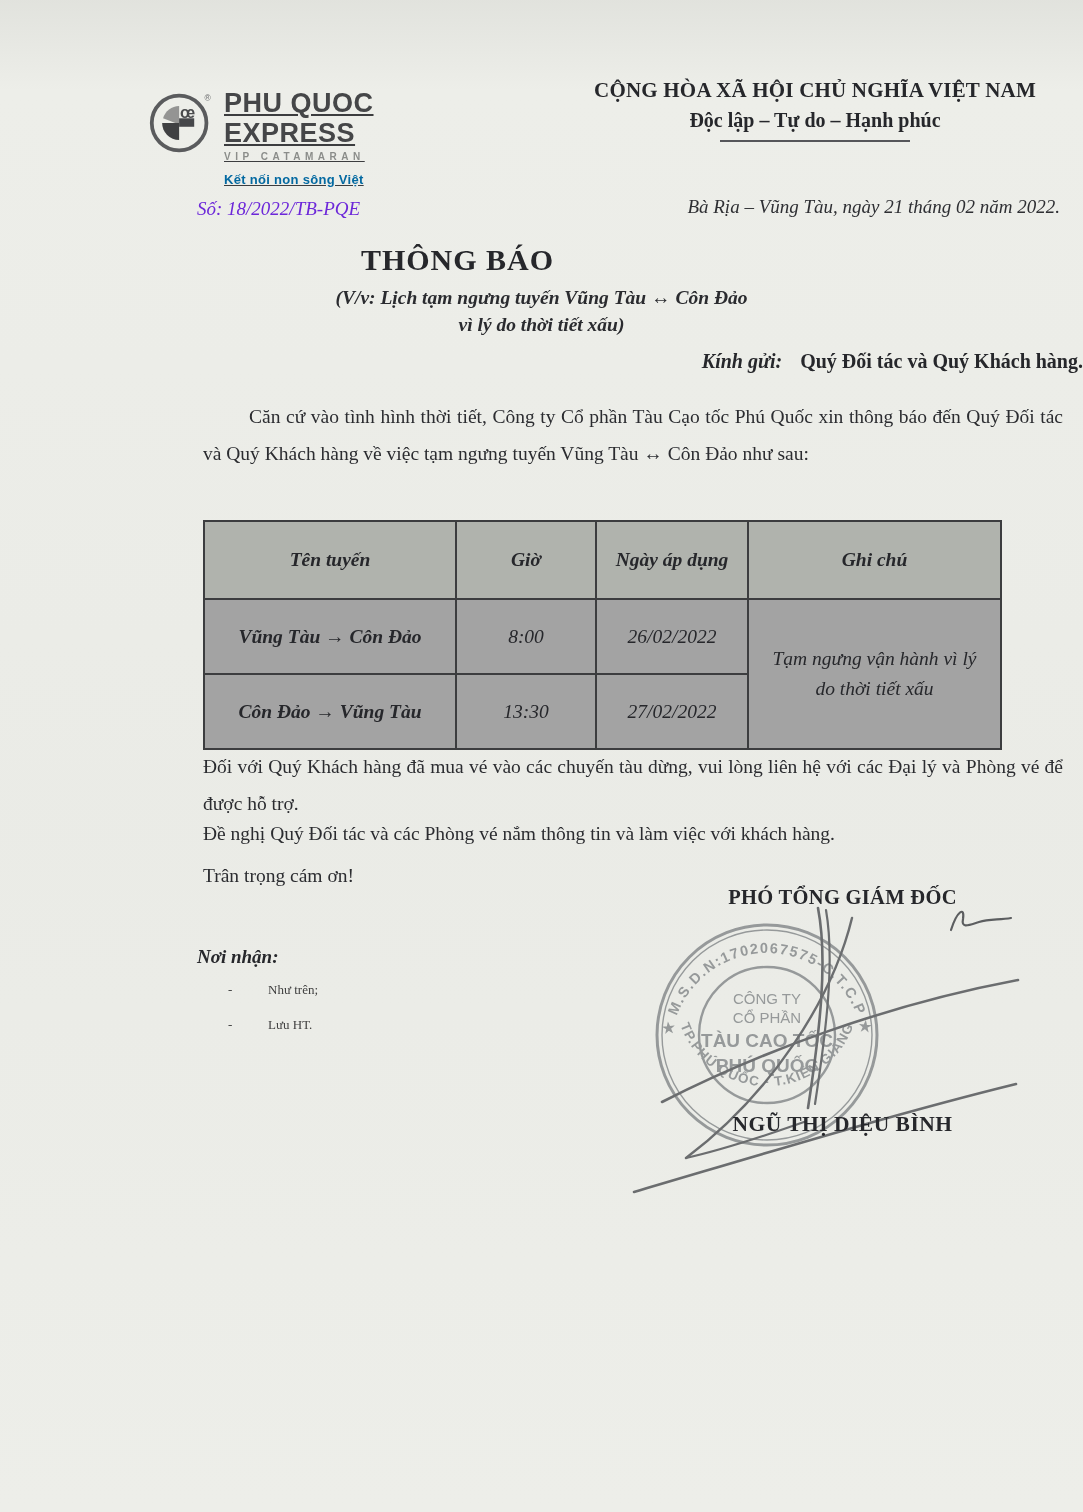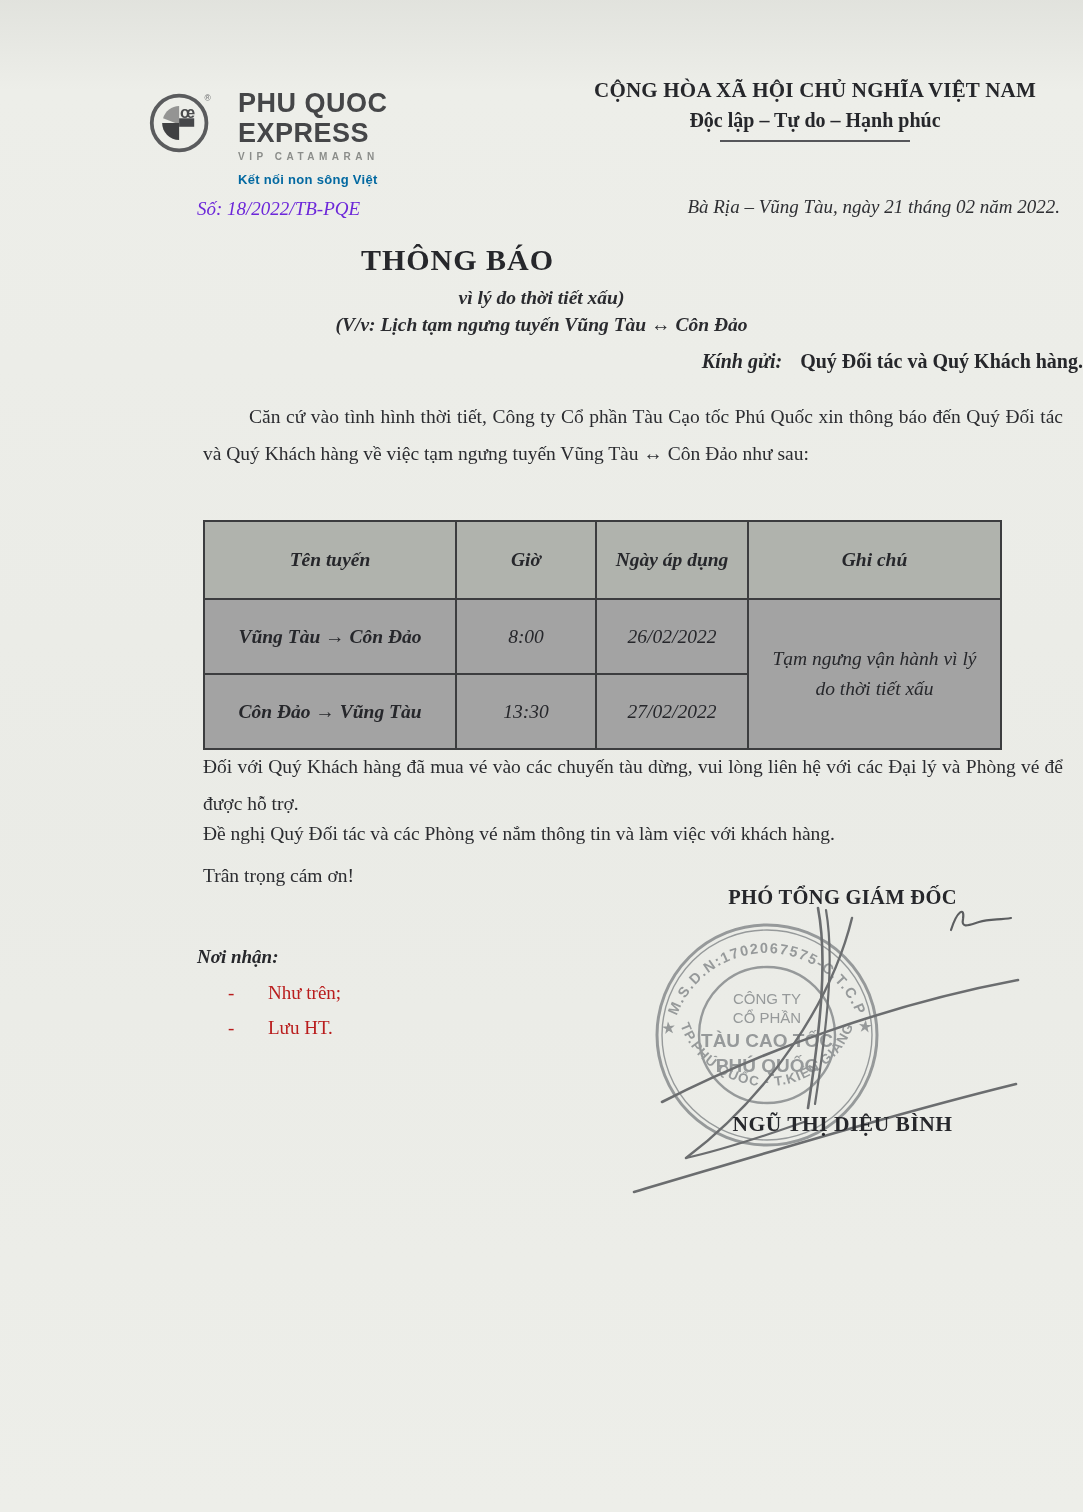--- a/index.html
+++ b/index.html
@@ -24,21 +24,21 @@
   .abs{position:absolute;}
   .serif{font-family:"Liberation Serif", serif;}
   .sans{font-family:"Liberation Sans", sans-serif;}
   .b{font-weight:bold;}
   .i{font-style:italic;}
 
   
   .logo-wrap{left:148px;top:88px;width:360px;}
   .logo-row{display:flex;align-items:flex-start;}
   .logo-circle{width:66px;height:66px;flex:0 0 66px;margin-top:2px;}
-  .logo-texts{margin-left:24px;color:#3c3d3f;}
+  .logo-texts{margin-left:10px;color:#3c3d3f;text-decoration:underline;}
   .logo-name{font-size:27px;letter-spacing:.5px;color:#454648;line-height:30px;}
   .logo-sub{font-size:10px;letter-spacing:4.5px;color:#8b8d8a;line-height:14px;margin-top:2px;}
   .logo-tagline{font-size:13px;color:#0369a1;margin-top:8px;letter-spacing:.3px;}
 
   .nat-header{left:565px;top:78px;width:500px;text-align:center;color:#26272b;}
   .nat-line1{font-size:21px;letter-spacing:.2px;}
   .nat-line2{font-size:20px;margin-top:6px;}
   .nat-rule{width:190px;height:0;border-bottom:2.5px solid #55565a;margin:8px auto 0 auto;}
 
   .ref-number{left:197px;top:198px;font-size:19px;color:#6d28d9;}
@@ -70,21 +70,21 @@
   .col-date{width:152px;}
   .col-note{width:253px;}
   .cell-route{font-weight:bold;}
   .cell-note{font-size:19.5px;line-height:30px;padding:0 18px;}
 
   
   .sig-title{left:670px;top:886px;width:345px;text-align:center;font-size:20.5px;letter-spacing:.3px;}
   .sig-name{left:670px;top:1112px;width:345px;text-align:center;font-size:21.5px;letter-spacing:.5px;}
 
   .recipients-label{left:197px;top:946px;font-size:19px;text-align:right;}
-  .recipient-item{font-size:19px;color:#b91c1c;}
+  .recipient-item{font-size:13px;color:#404040;}
   .ri-1{left:228px;top:982px;}
   .ri-2{left:228px;top:1017px;}
   .recipient-item .dash{display:inline-block;width:40px;}
 
   .stamp-svg{left:648px;top:916px;}
   .sig-strokes{left:620px;top:890px;}
   .sig-initial{left:945px;top:903px;}
 </style>
 </head>
 <body>
@@ -113,22 +113,22 @@
   <div class="nat-line1 b">CỘNG HÒA XÃ HỘI CHỦ NGHĨA VIỆT NAM</div>
   <div class="nat-line2 b">Độc lập – Tự do – Hạnh phúc</div>
   <div class="nat-rule"></div>
 </div>
 
 <div class="abs ref-number i">Số: 18/2022/TB-PQE</div>
 <div class="abs ref-date i">Bà Rịa – Vũng Tàu, ngày 21 tháng 02 năm 2022.</div>
 
 <div class="abs doc-title b">THÔNG BÁO</div>
 <div class="abs doc-subject b i">
+  <div>(V/v: Lịch tạm ngưng tuyến Vũng Tàu ↔ Côn Đảo</div>
   <div>vì lý do thời tiết xấu)</div>
-  <div>(V/v: Lịch tạm ngưng tuyến Vũng Tàu ↔ Côn Đảo</div>
 </div>
 
 <div class="abs salutation">
   <span class="lbl b i">Kính gửi:</span><span class="b">Quý Đối tác và Quý Khách hàng.</span>
 </div>
 
 <div class="abs para indent p1">Căn cứ vào tình hình thời tiết, Công ty Cổ phần Tàu Cạo tốc Phú Quốc xin thông báo đến Quý Đối tác và Quý Khách hàng về việc tạm ngưng tuyến Vũng Tàu ↔ Côn Đảo như sau:</div>
 
 <table class="abs sched-table">
   <colgroup>

